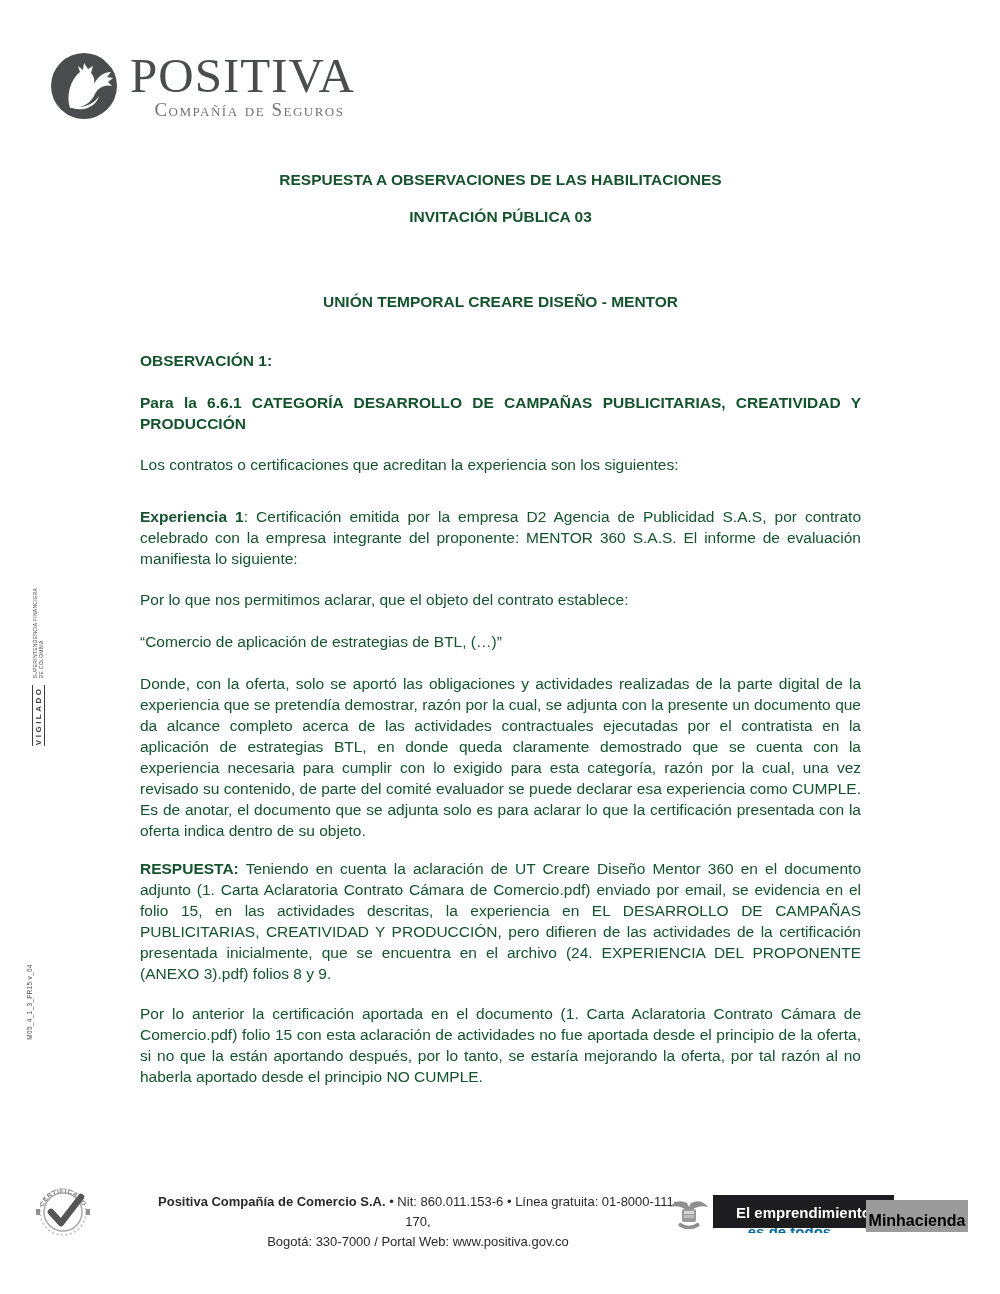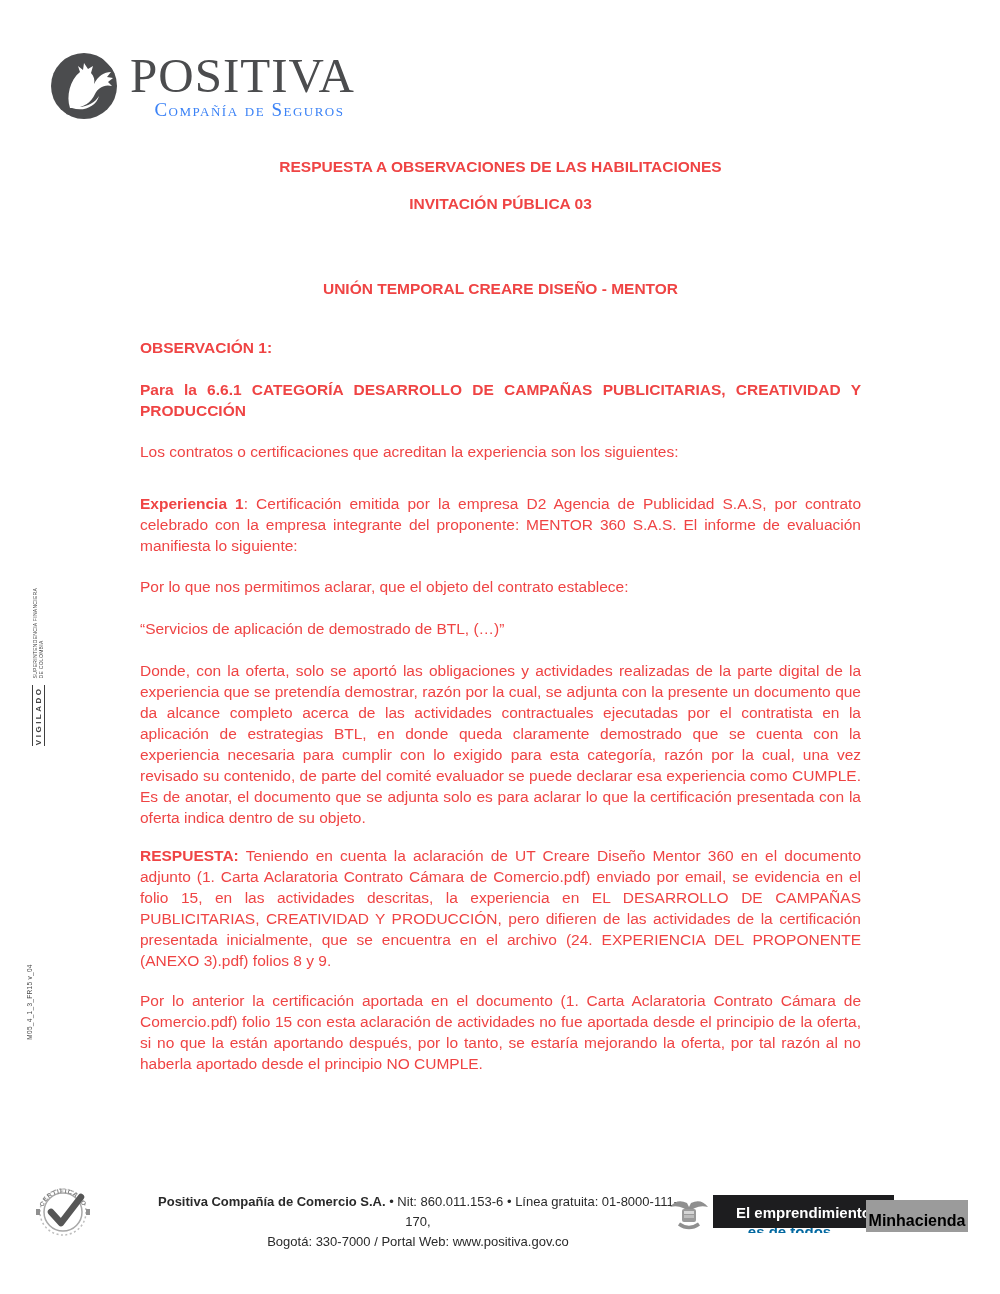--- a/index.html
+++ b/index.html
@@ -19,27 +19,27 @@
   .logo-word { margin-left:10px; color:#4b4c4e; }
   .logo-brand {
     font-family:"Liberation Serif", serif;
     font-size:49px; line-height:44px; font-weight:400;
     letter-spacing:1px; color:#4b4c4e; margin-top:8px;
   }
   .logo-tagline {
     font-family:"Liberation Serif", serif;
     font-variant:small-caps;
     font-size:19px; line-height:19px; letter-spacing:1.5px;
-    color:#3b82f6; text-align:center; padding-left:14px; margin-top:2px;
+    color:#737373; text-align:center; padding-left:14px; margin-top:2px;
   }
 
   
   .doc {
-    position:absolute; left:140px; top:156px; width:721px;
-    font-size:15.5px; line-height:21px; text-align:justify; color:#ef4444;
+    position:absolute; left:140px; top:169px; width:721px;
+    font-size:15.5px; line-height:21px; text-align:justify; color:#14532d;
   }
   .doc p { margin:0; }
   .t-center { text-align:center; font-weight:700; }
   .doc .t2 { margin-top:16px; }
   .doc .t3 { margin-top:64px; }
   .doc .obs { margin-top:38px; font-weight:700; text-align:left; }
   .doc .cat { margin-top:21px; font-weight:700; }
   .doc .p-intro { margin-top:20px; }
   .doc .p-exp { margin-top:31px; }
   .doc .p-clar { margin-top:20px; }
@@ -122,21 +122,21 @@
     <p class="t-center t2">INVITACIÓN PÚBLICA 03</p>
     <p class="t-center t3">UNIÓN TEMPORAL CREARE DISEÑO - MENTOR</p>
 
     <p class="obs">OBSERVACIÓN 1:</p>
     <p class="cat">Para la 6.6.1 CATEGORÍA DESARROLLO DE CAMPAÑAS PUBLICITARIAS, CREATIVIDAD Y PRODUCCIÓN</p>
     <p class="p-intro">Los contratos o certificaciones que acreditan la experiencia son los siguientes:</p>
 
     <p class="p-exp"><span class="bold">Experiencia 1</span><span>: Certificación emitida por la empresa D2 Agencia de Publicidad S.A.S, por contrato celebrado con la empresa integrante del proponente: MENTOR 360 S.A.S. El informe de evaluación manifiesta lo siguiente:</span></p>
 
     <p class="p-clar">Por lo que nos permitimos aclarar, que el objeto del contrato establece:</p>
-    <p class="p-quote">“Servicios de aplicación de demostrado de BTL, (…)”</p>
+    <p class="p-quote">“Comercio de aplicación de estrategias de BTL, (…)”</p>
     <p class="p-arg">Donde, con la oferta, solo se aportó las obligaciones y actividades realizadas de la parte digital de la experiencia que se pretendía demostrar, razón por la cual, se adjunta con la presente un documento que da alcance completo acerca de las actividades contractuales ejecutadas por el contratista en la aplicación de estrategias BTL, en donde queda claramente demostrado que se cuenta con la experiencia necesaria para cumplir con lo exigido para esta categoría, razón por la cual, una vez revisado su contenido, de parte del comité evaluador se puede declarar esa experiencia como CUMPLE. Es de anotar, el documento que se adjunta solo es para aclarar lo que la certificación presentada con la oferta indica dentro de su objeto.</p>
 
     <p class="p-resp"><span class="bold">RESPUESTA:</span> <span> Teniendo en cuenta la aclaración de UT Creare Diseño Mentor 360 en el documento adjunto (1. Carta Aclaratoria Contrato Cámara de Comercio.pdf) enviado por email, se evidencia en el folio 15, en las actividades descritas, la experiencia en EL DESARROLLO DE CAMPAÑAS PUBLICITARIAS, CREATIVIDAD Y PRODUCCIÓN, pero difieren de las actividades de la certificación presentada inicialmente, que se encuentra en el archivo (24. EXPERIENCIA DEL PROPONENTE (ANEXO 3).pdf) folios 8 y 9.</span></p>
 
     <p class="p-conc">Por lo anterior la certificación aportada en el documento (1. Carta Aclaratoria Contrato Cámara de Comercio.pdf) folio 15 con esta aclaración de actividades no fue aportada desde el principio de la oferta, si no que la están aportando después, por lo tanto, se estaría mejorando la oferta, por tal razón al no haberla aportado desde el principio NO CUMPLE.</p>
   </div>
 
   <div class="vigilado-wrap">
     <span class="vigilado-word">VIGILADO</span>
     <span class="regulator">

